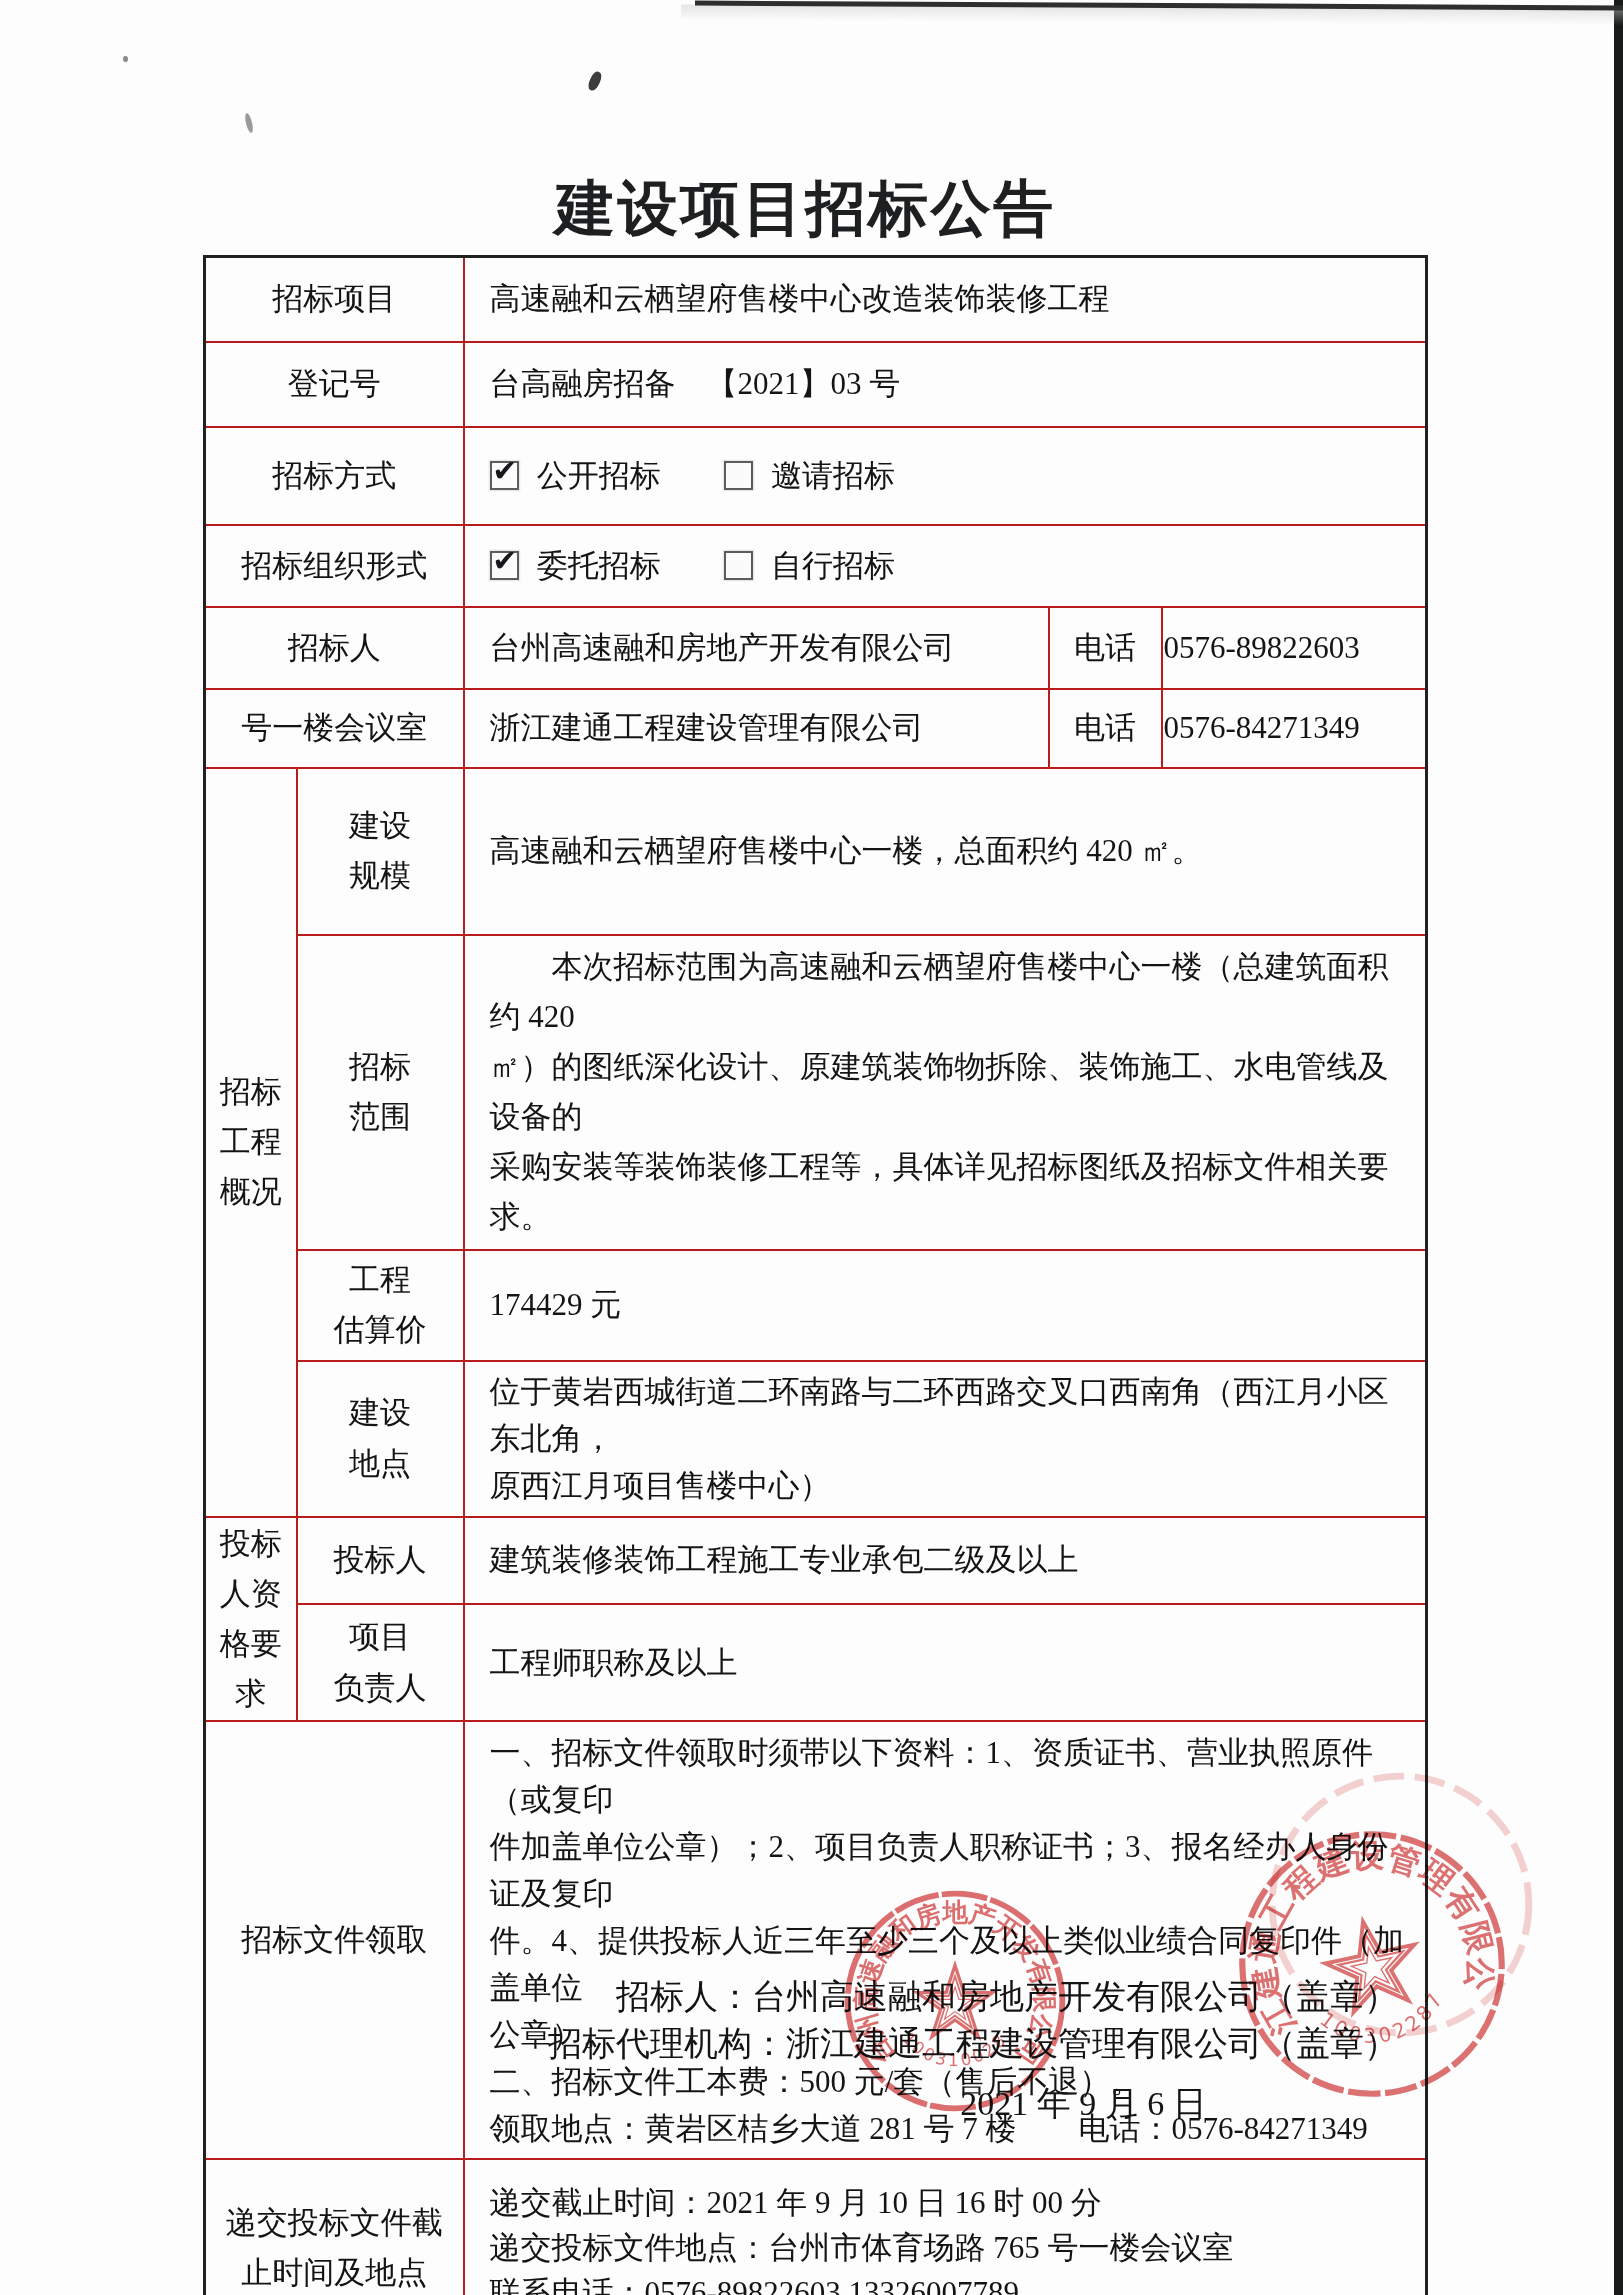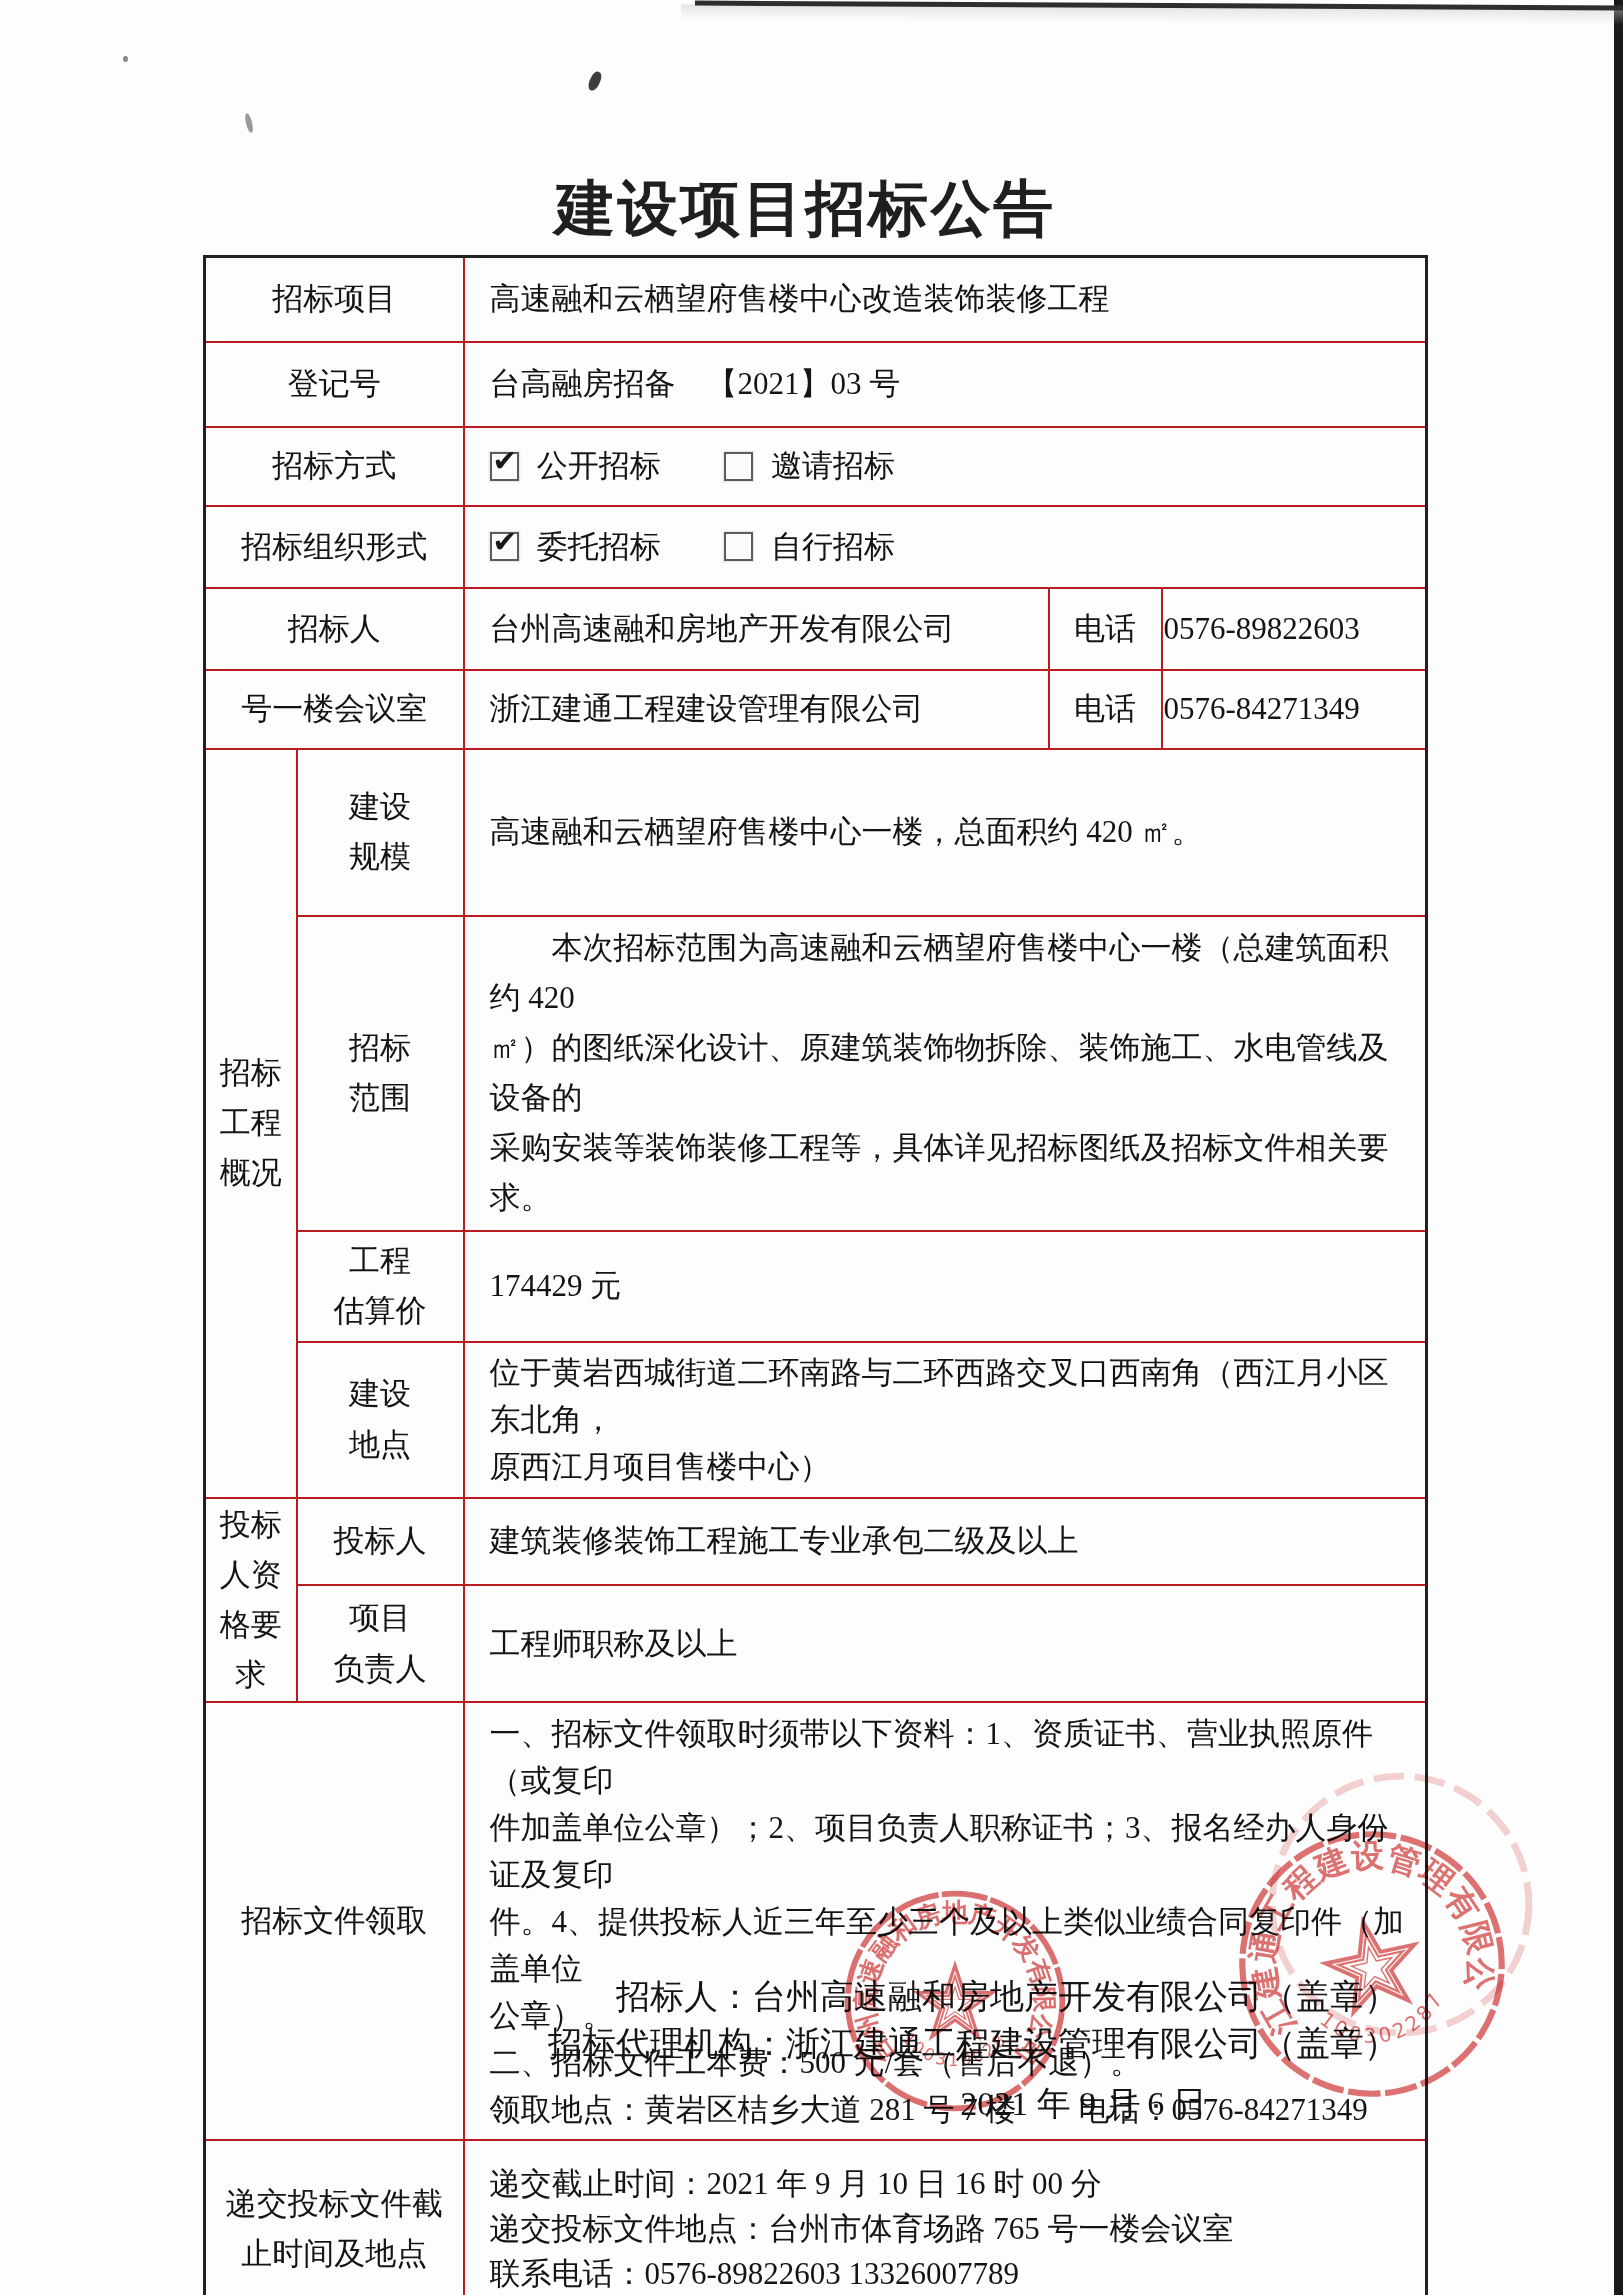--- a/index.html
+++ b/index.html
@@ -22,21 +22,21 @@
     text-align:center;font-size:60px;font-weight:bold;letter-spacing:2.6px;color:#1d1f21;
   }
 
   
   table.doc{
     position:absolute;left:203px;top:255px;width:1221px;
     border-collapse:collapse;table-layout:fixed;
     border:3.3px solid #212121;
   }
   table.doc td{border:2px solid #b91c1c;vertical-align:middle;font-size:31px;color:#141414;}
-  tr.h130{height:85px}tr.h120{height:79px}tr.h125{height:82px}tr.h126{height:82px}
+  tr.h130{height:85px}tr.h120{height:98px}tr.h125{height:82px}tr.h126{height:82px}
   tr.h121{height:79px}tr.h255{height:167px}tr.h232{height:152px}tr.h170{height:111px}
   tr.h174{height:114px}tr.h128{height:84px}tr.h172{height:113px}tr.h441{height:289px}tr.h270{height:177px}
   td.lbl{text-align:center;font-size:32px;}
   td.grp{text-align:center;font-size:32px;line-height:1.62;white-space:pre-line;}
   td.sub{text-align:center;font-size:32px;line-height:1.62;white-space:pre-line;}
   td.val{padding:6.5px 13px 6.5px 25px;}
   td.pre{white-space:pre-line;}
   .lh76{line-height:50px;}
   .lh72{line-height:47px;}
   .lh68{line-height:45px;}

